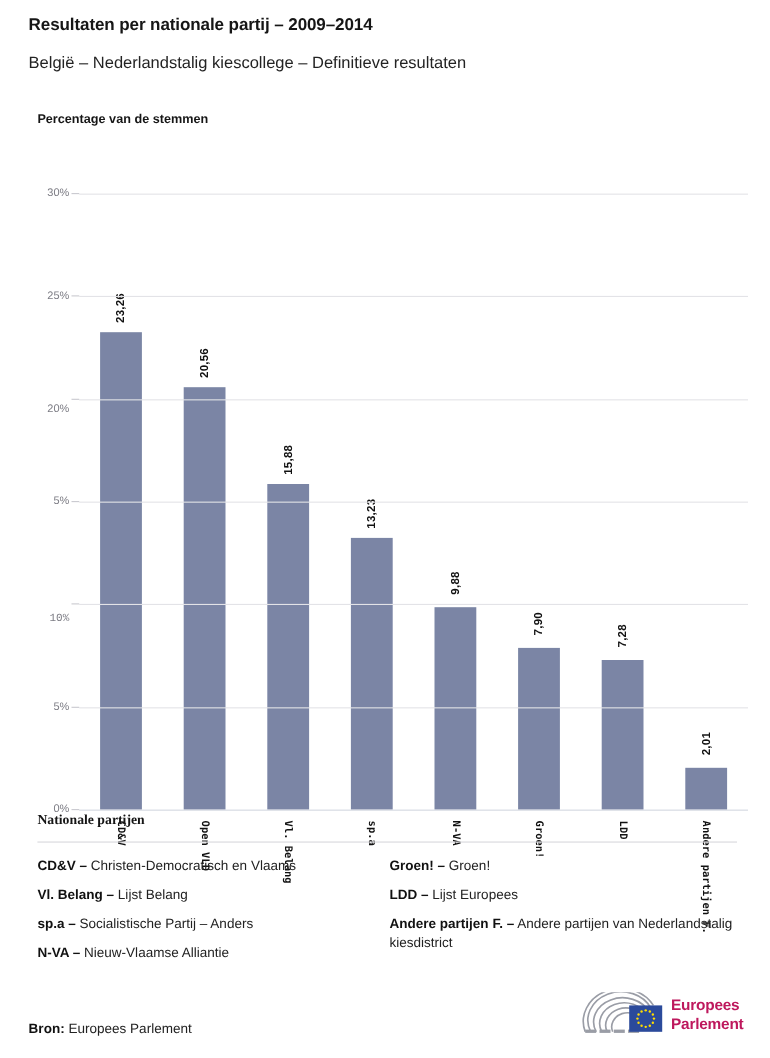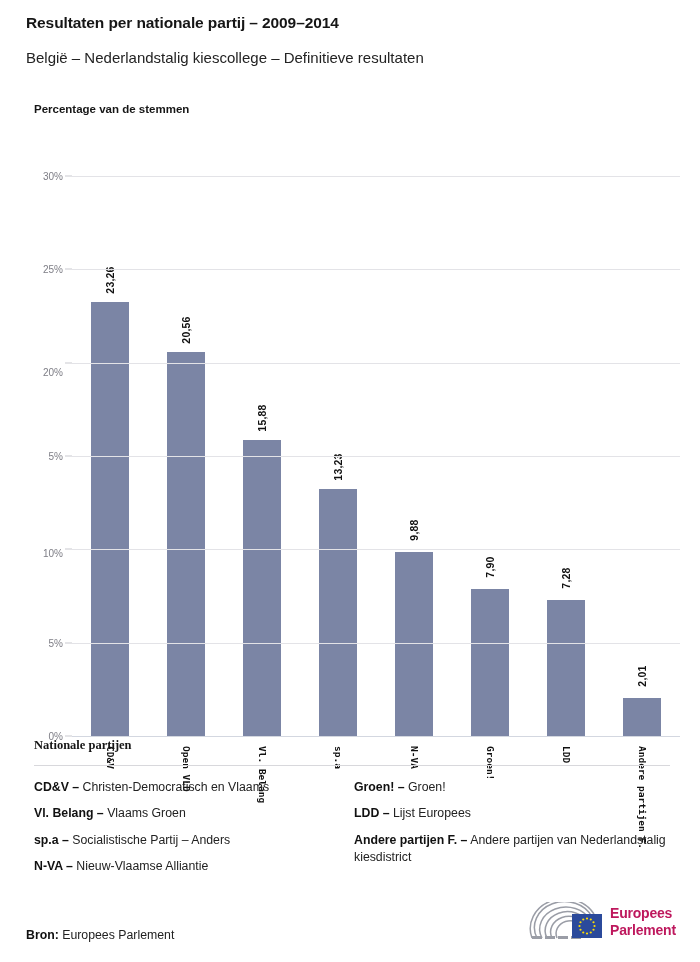--- a/index.html
+++ b/index.html
@@ -163,21 +163,21 @@
           </div>
         </div>
     <div class="gridline base" style="top: 560px;"></div>
         <div class="tickmark" style="top: 560px;"></div>
         <div class="ytick" style="top: 560px;">0%</div>
         <div class="gridline" style="top: 466.667px;"></div>
         <div class="tickmark" style="top: 466.667px;"></div>
         <div class="ytick" style="top: 466.667px;">5%</div>
         <div class="gridline" style="top: 373.333px;"></div>
         <div class="tickmark" style="top: 373.333px;"></div>
-        <div class="ytick" style="top: 377px;">10%</div>
+        <div class="ytick" style="top: 387px; font-family: Liberation Mono, monospace;">10%</div>
         <div class="gridline" style="top: 280px;"></div>
         <div class="tickmark" style="top: 280px;"></div>
         <div class="ytick" style="top: 280px;">5%</div>
         <div class="gridline" style="top: 186.667px;"></div>
         <div class="tickmark" style="top: 186.667px;"></div>
         <div class="ytick" style="top: 196px;">20%</div>
         <div class="gridline" style="top: 93.3333px;"></div>
         <div class="tickmark" style="top: 93.3333px;"></div>
         <div class="ytick" style="top: 93.3333px;">25%</div>
         <div class="gridline" style="top: 0px;"></div>
@@ -185,21 +185,21 @@
         <div class="ytick" style="top: 0px;">30%</div>
       </div>
   </div>
 
   <div class="legend">
     <div class="legend-title">Nationale partijen</div>
     <div class="legend-rule"></div>
     <div class="legend-cols">
       <div class="legend-col" id="legend-left">
           <div class="legend-item"><span class="abbr">CD&amp;V –</span><span> Christen-Democratisch en Vlaams</span></div>
-          <div class="legend-item"><span class="abbr">Vl. Belang –</span><span> Vlaams Groen</span></div>
+          <div class="legend-item"><span class="abbr">Vl. Belang –</span><span> Lijst Belang</span></div>
           <div class="legend-item"><span class="abbr">sp.a –</span><span> Socialistische Partij – Anders</span></div>
           <div class="legend-item"><span class="abbr">N-VA –</span><span> Nieuw-Vlaamse Alliantie</span></div>
         </div>
       <div class="legend-col" id="legend-right">
           <div class="legend-item"><span class="abbr">Groen! –</span><span> Groen!</span></div>
           <div class="legend-item"><span class="abbr">LDD –</span><span> Lijst Europees</span></div>
           <div class="legend-item"><span class="abbr">Andere partijen F. –</span><span> Andere partijen van Nederlandstalig kiesdistrict</span></div>
         </div>
     </div>
   </div>

